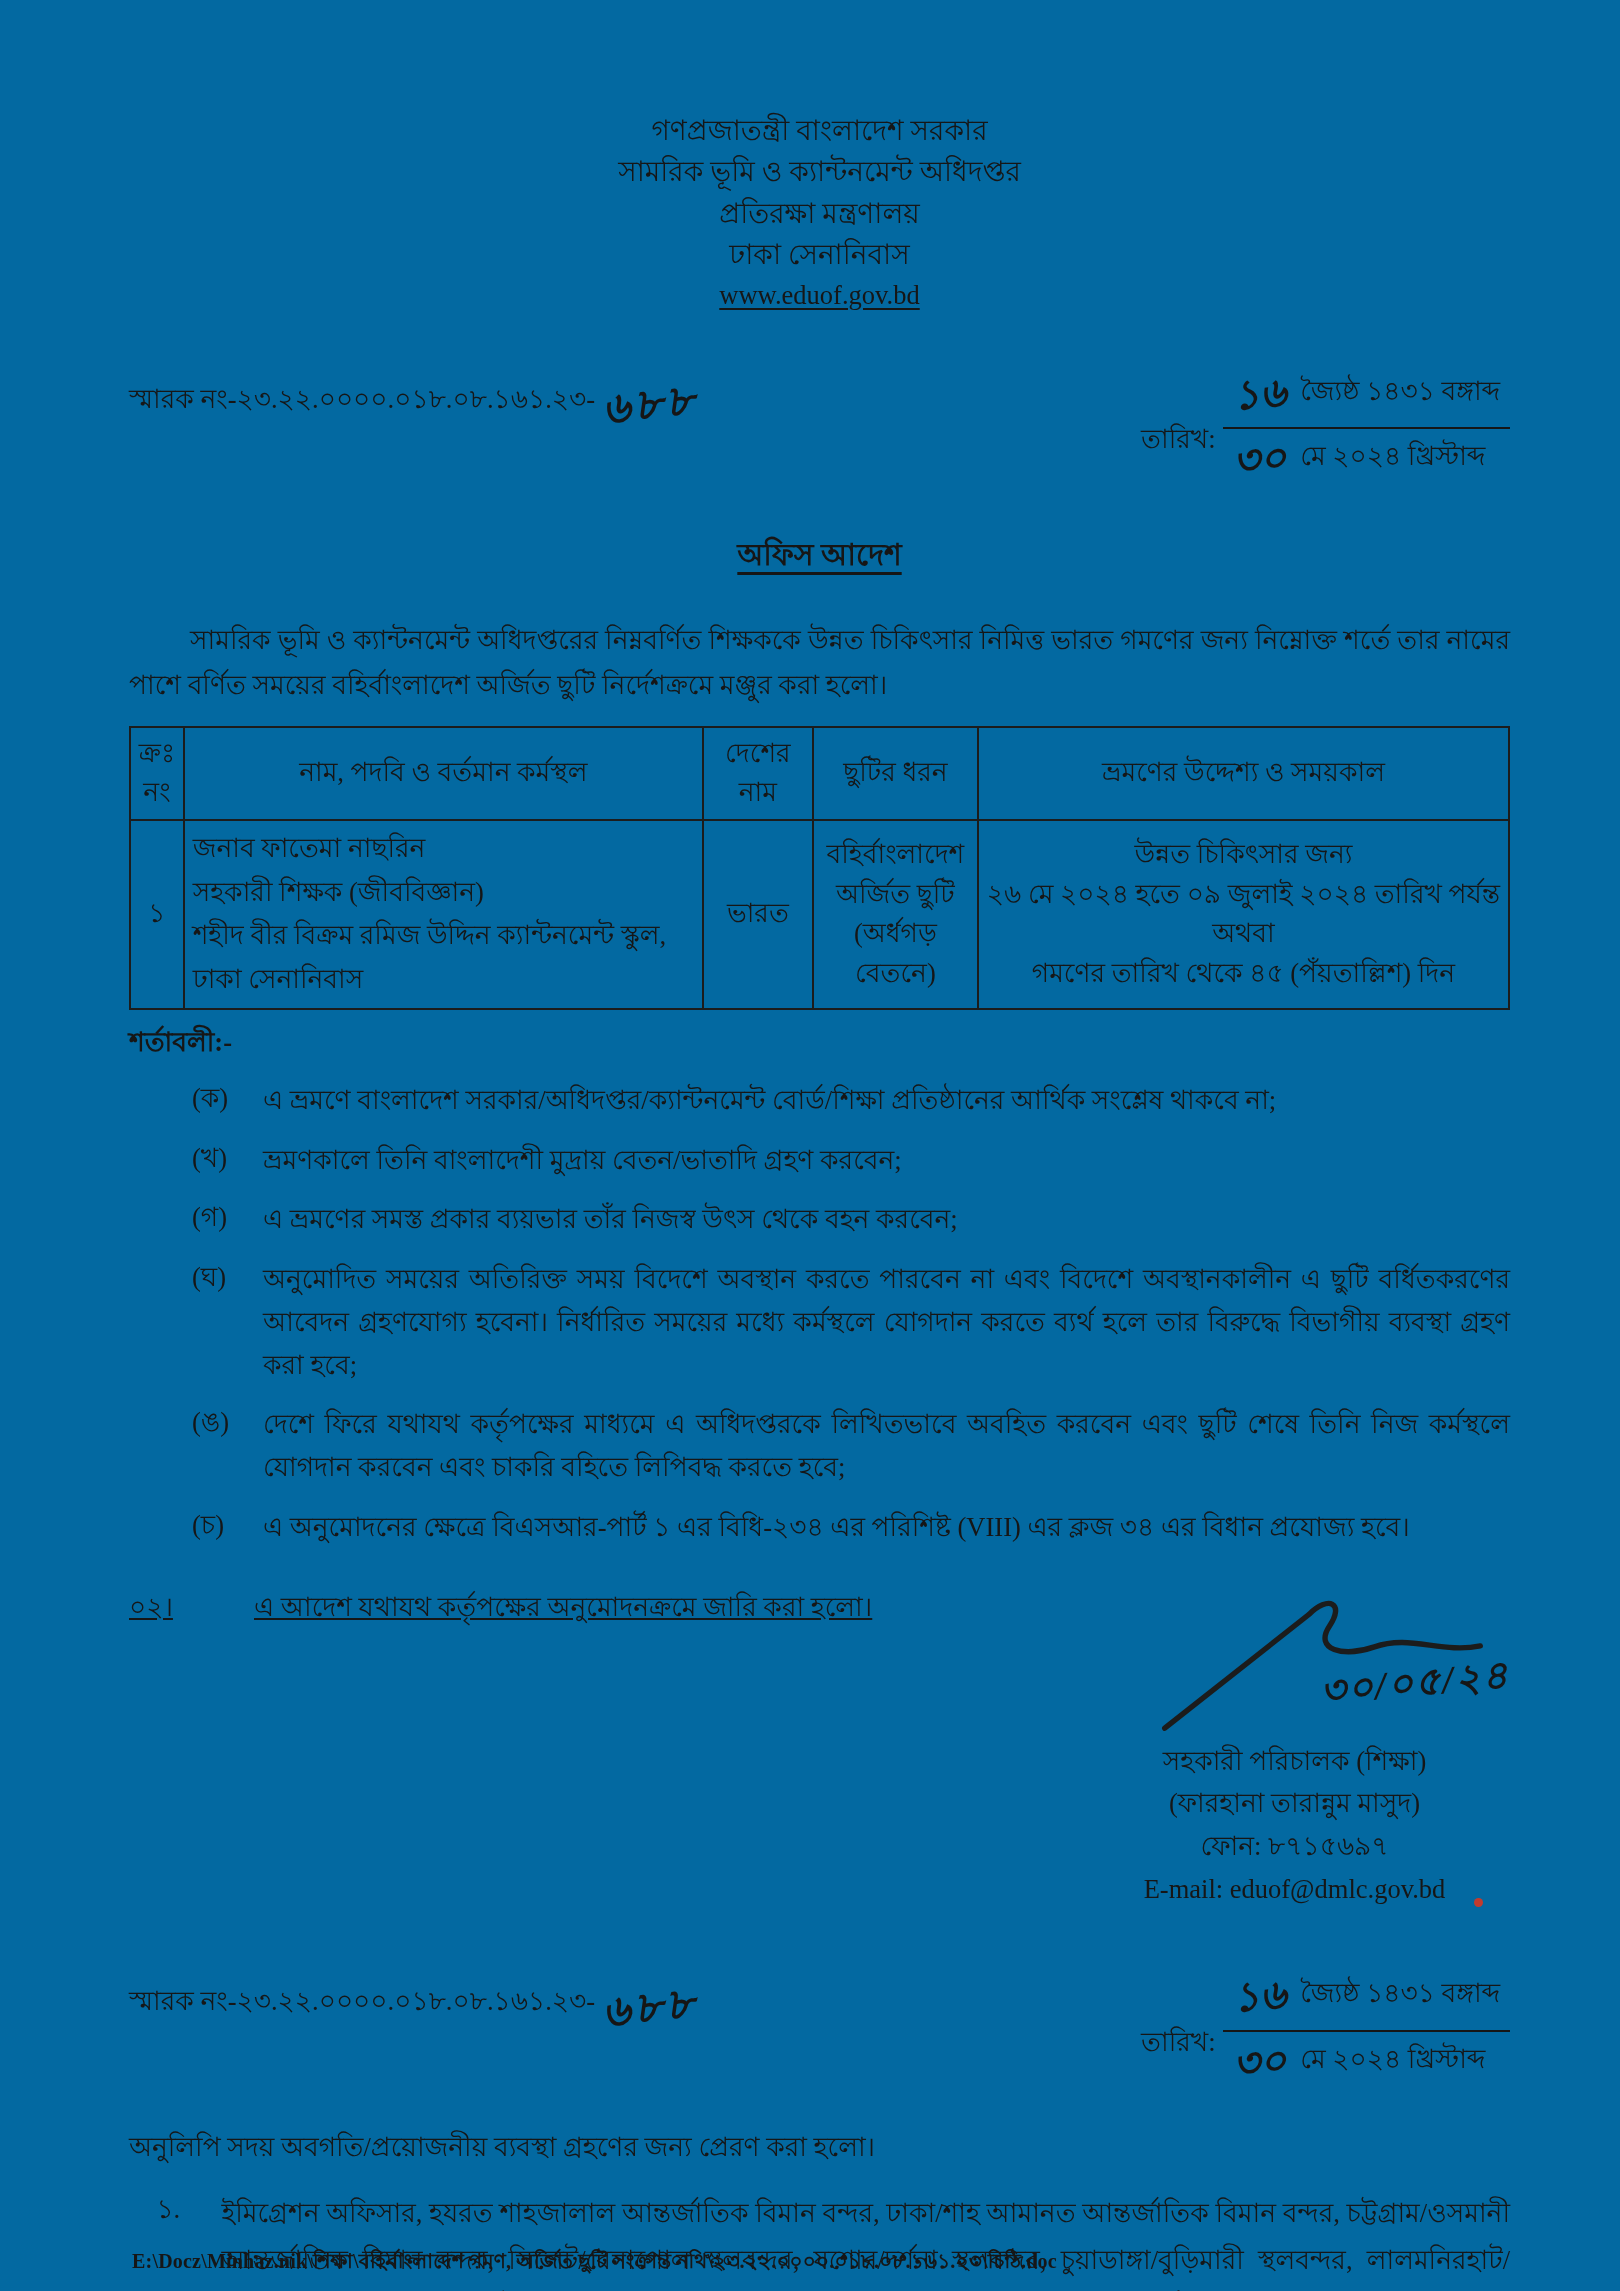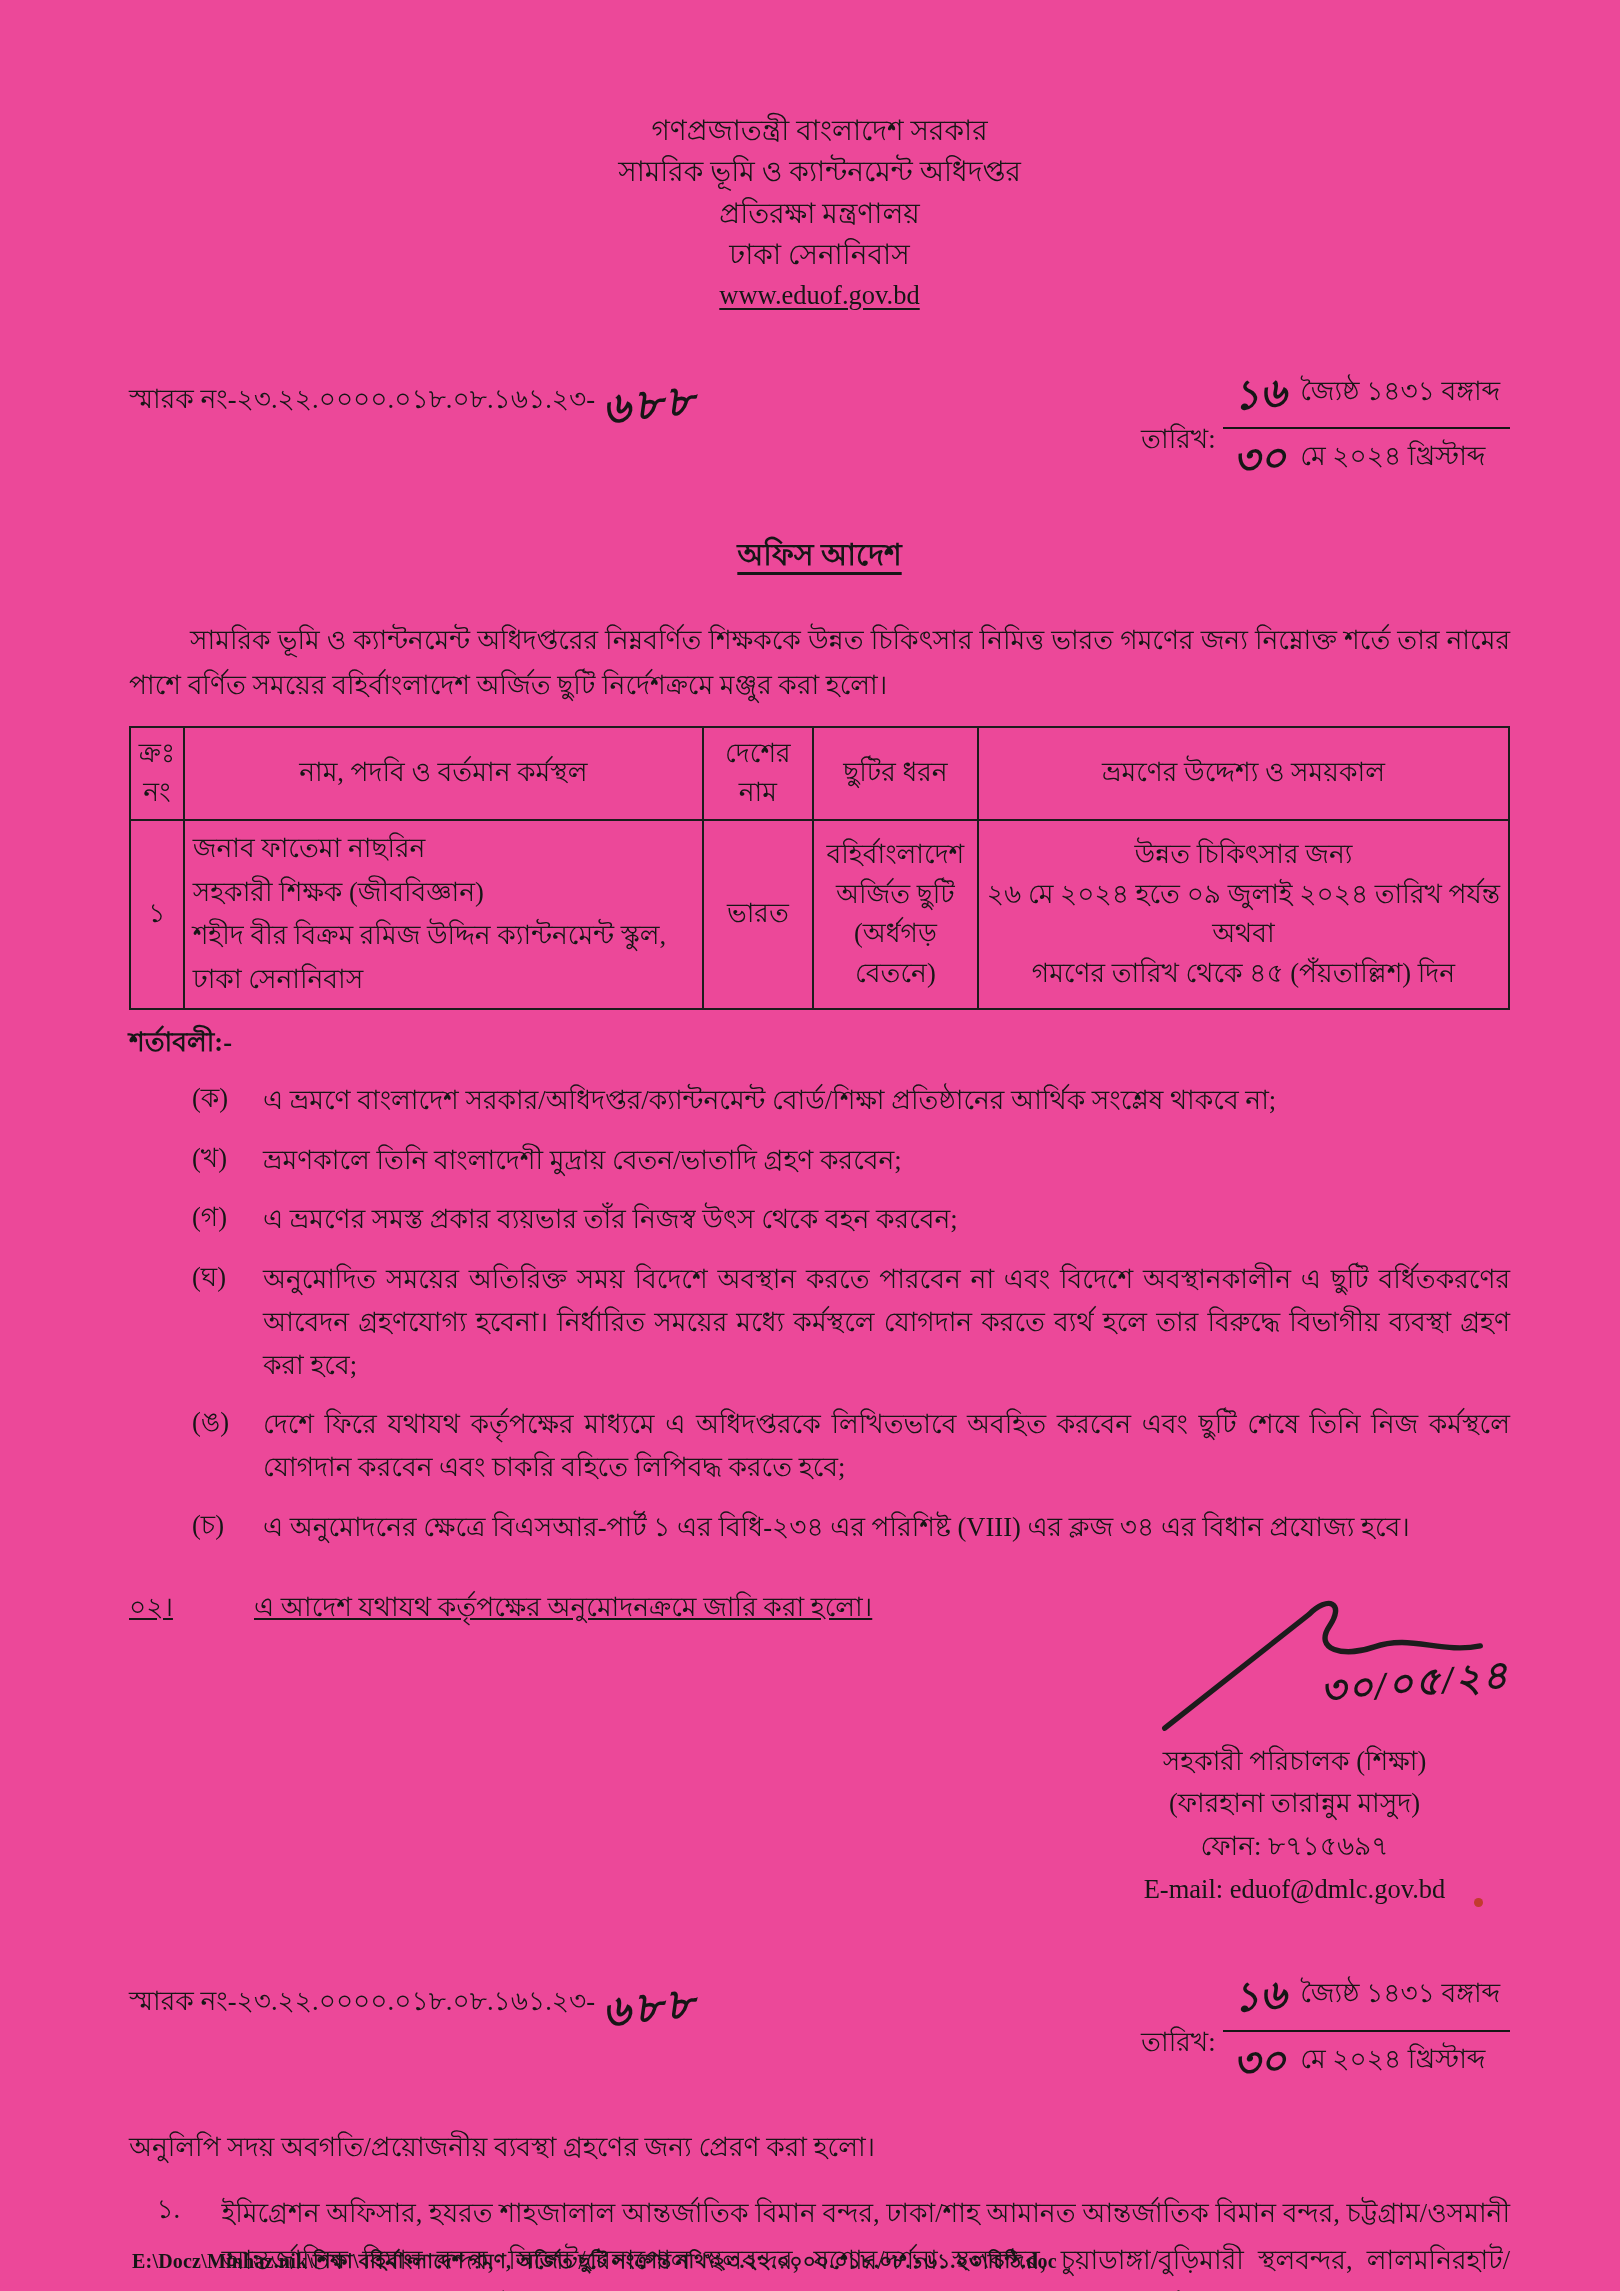--- a/index.html
+++ b/index.html
@@ -1,21 +1,21 @@
 <!DOCTYPE html>
 <html lang="bn"><head>
 <meta charset="utf-8">
 <style>
   * { margin:0; padding:0; box-sizing:border-box; }
   html,body { background:#e9e7e3; }
   .page {
     position:relative;
     width:1620px; height:2292px;
     margin:0 auto;
-    background:#ec4899;
+    background:#0369a1;
     color:#161616;
     font-family:"Liberation Serif","DejaVu Serif",serif;
     font-size:26.5px;
     line-height:1.5;
     overflow:hidden;
     padding:110px 110px 29px 129px;
     box-shadow:0 0 13.7px rgba(0,0,0,.25);
   }
   .center { text-align:center; }
   .header-block { line-height:1.48; font-size:28px; }

